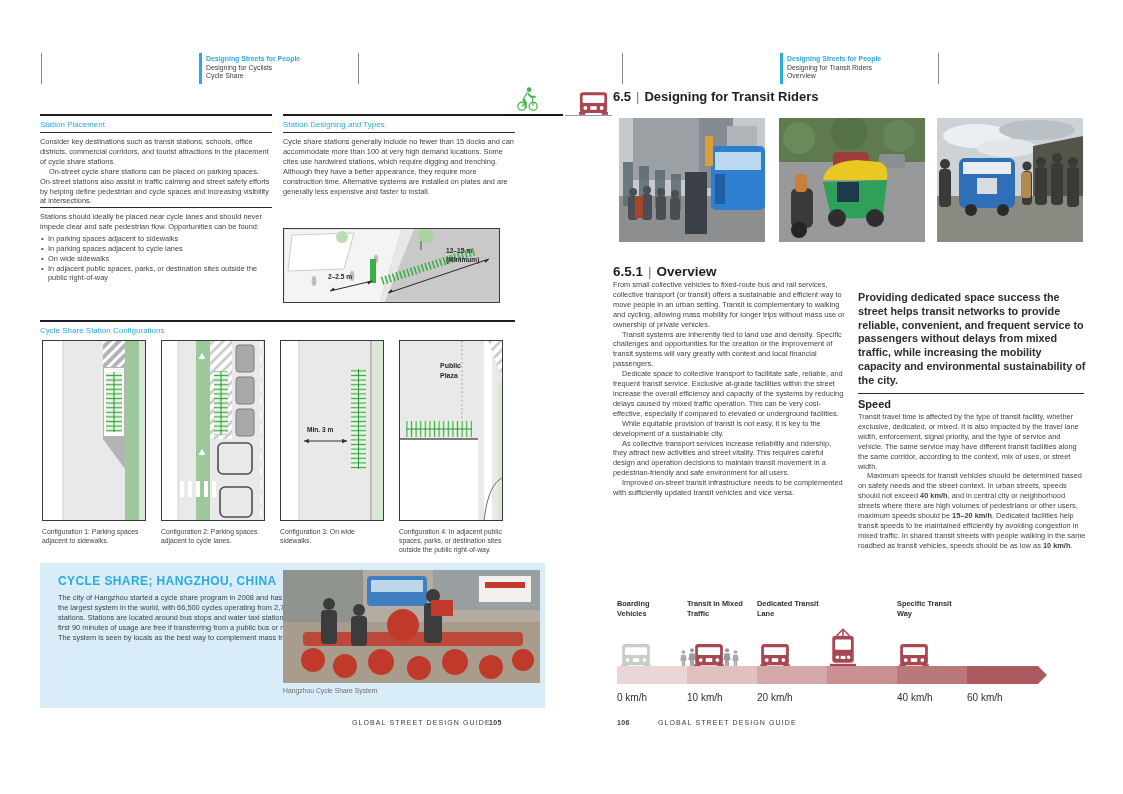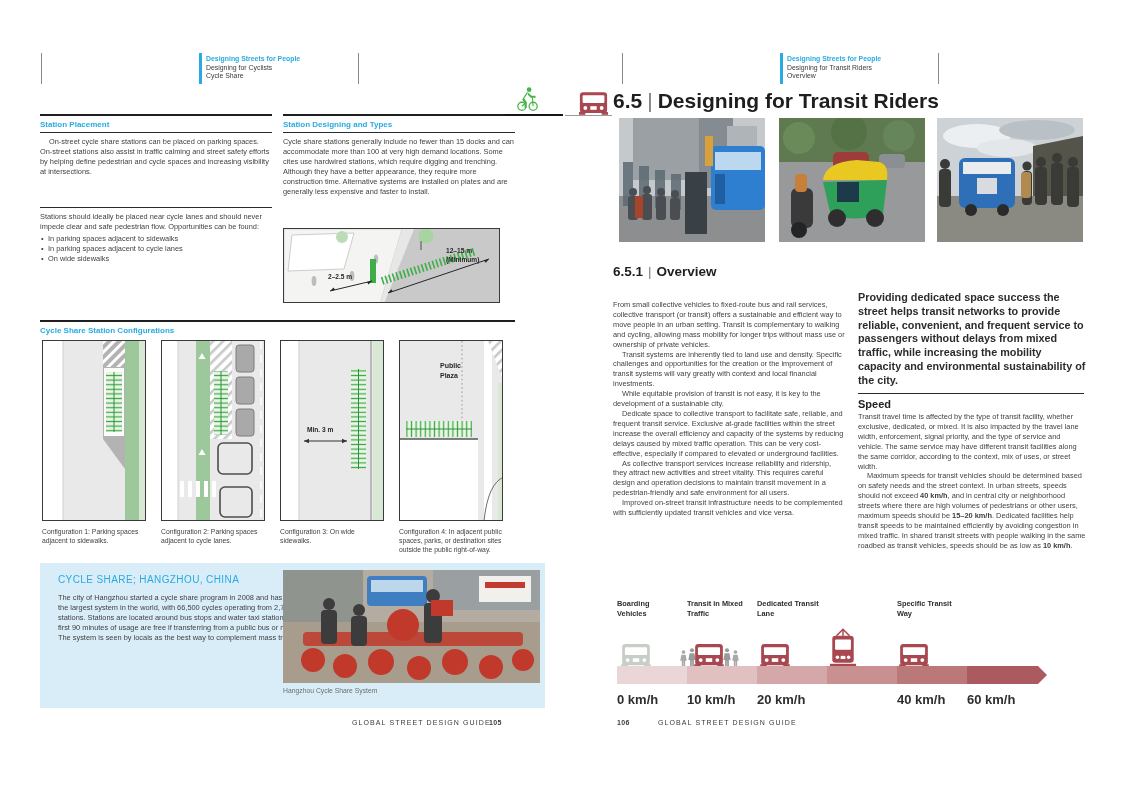--- a/index.html
+++ b/index.html
@@ -8,47 +8,47 @@
   .sheet{position:relative;width:1123px;height:794px;background:#fff;overflow:hidden}
   .abs{position:absolute}
   
   .crop-line{position:absolute;width:1px;background:#8a8a8a}
   .eyebrow-bar{position:absolute;width:3px;background:var(--blue,#29abe2)}
   .eyebrow{position:absolute;font-size:6.9px;line-height:8.6px;color:#3a3a3a}
   .eyebrow .l1{color:var(--blue,#29abe2);font-weight:bold}
   
   .rule-thick{position:absolute;height:2px;background:#1f1f1f}
   .rule-thin{position:absolute;height:1px;background:#2b2b2b}
-  .h-blue{position:absolute;font-size:8px;font-weight:bold;color:var(--blue,#29abe2)}
+  .h-blue{position:absolute;font-size:8px;font-weight:normal;color:var(--blue,#29abe2)}
   .body-text{position:absolute;font-size:7.4px;line-height:9.9px;color:#3f3f3f}
   .body-text p.ind{text-indent:9px}
   ul.bullets{list-style:none;margin-top:2px}
   ul.bullets li{position:relative;padding-left:8px}
   ul.bullets li::before{content:"\2022";position:absolute;left:1px;top:0}
   
   .fig{position:absolute;border:1px solid #3a3a3a;background:#e9e9e9;overflow:hidden}
   .fig svg{display:block}
   .fig-caption{position:absolute;font-size:6.8px;line-height:9px;color:#3f3f3f}
   .diagram-label{position:absolute;font-size:6.6px;font-weight:bold;color:#262626;line-height:8px}
   
   .case-box{position:absolute;background:var(--lightblue,#d9edf8)}
-  .case-heading{position:absolute;font-size:10px;font-weight:normal;letter-spacing:.4px;color:var(--blue,#29abe2)}
+  .case-heading{position:absolute;font-size:12px;font-weight:bold;letter-spacing:.4px;color:var(--blue,#29abe2)}
   .photo{position:absolute;overflow:hidden}
   .photo svg{display:block;width:100%;height:100%}
   .photo-caption{position:absolute;font-size:6.8px;color:#6e6e6e}
   .footer{position:absolute;font-size:7px;letter-spacing:1.1px;color:#3a3a3a}
   
-  .sec-title{position:absolute;font-size:21px;font-weight:bold;color:#1e1e1e;white-space:nowrap}
+  .sec-title{position:absolute;font-size:13px;font-weight:bold;color:#1e1e1e;white-space:nowrap}
   .sec-title .sep,.sub-title .sep{font-weight:400;color:#777;padding:0 5px}
   .sub-title{position:absolute;font-size:13.5px;font-weight:bold;color:#1e1e1e;white-space:nowrap}
   .pull-quote{position:absolute;font-size:10.8px;line-height:13.8px;font-weight:bold;color:#2c2c2c}
   .speed-h{position:absolute;font-size:11px;font-weight:bold;color:#222}
   
   .chart-cat{position:absolute;font-size:7.4px;font-weight:bold;line-height:9.6px;color:#2e2e2e}
-  .chart-tick{position:absolute;font-size:13px;font-weight:bold;color:#2e2e2e;white-space:nowrap}
+  .chart-tick{position:absolute;font-size:10px;font-weight:normal;color:#2e2e2e;white-space:nowrap}
   .bar-seg{position:absolute;top:0;height:18px}
   .bar-seg.tip{clip-path:polygon(0 0,calc(100% - 9px) 0,100% 50%,calc(100% - 9px) 100%,0 100%)}
   .chart-icon{position:absolute}
   .gutter-line-dark{position:absolute;height:2px;background:#161616}
   .gutter-line-gray{position:absolute;height:1px;background:#9a9a9a}
 </style>
 </head>
 <body>
 
 <svg width="0" height="0" style="position:absolute" aria-hidden="true">
@@ -114,29 +114,31 @@
       <div class="l1">Designing Streets for People</div>
       <div>Designing for Cyclists</div>
       <div>Cycle Share</div>
     </div>
     <div class="crop-line" style="left:358px;top:53px;height:31px"></div>
 
     <div class="rule-thick" style="left:40px;top:114px;width:232px"></div>
     <div class="h-blue" style="left:40px;top:120px">Station Placement</div>
     <div class="rule-thin" style="left:40px;top:132px;width:232px"></div>
     <div class="body-text" style="left:40px;top:137px;width:232px">
+      <p>Consider key destinations such as transit stations, schools, office districts, commercial corridors, and tourist attractions in the placement of cycle share stations.</p>
       <p class="ind">On-street cycle share stations can be placed on parking spaces. On-street stations also assist in traffic calming and street safety efforts by helping define pedestrian and cycle spaces and increasing visibility at intersections.</p>
     </div>
     <div class="rule-thin" style="left:40px;top:207px;width:232px"></div>
     <div class="body-text" style="left:40px;top:212px;width:232px">
       <p>Stations should ideally be placed near cycle lanes and should never impede clear and safe pedestrian flow. Opportunities can be found:</p>
       <ul class="bullets">
         <li>In parking spaces adjacent to sidewalks</li>
         <li>In parking spaces adjacent to cycle lanes</li>
         <li>On wide sidewalks</li>
+        <li>In adjacent public spaces, parks, or destination sites outside the public right-of-way</li>
       </ul>
     </div>
 
     <div class="rule-thick" style="left:283px;top:114px;width:232px"></div>
     <div class="h-blue" style="left:283px;top:120px">Station Designing and Types</div>
     <div class="rule-thin" style="left:283px;top:132px;width:232px"></div>
     <div class="body-text" style="left:283px;top:137px;width:232px">
       <p>Cycle share stations generally include no fewer than 15 docks and can accommodate more than 100 at very high demand locations. Some cites use hardwired stations, which require digging and trenching. Although they have a better appearance, they require more construction time. Alternative systems are installed on plates and are generally less expensive and faster to install.</p>
     </div>
 
@@ -397,25 +399,25 @@
             <rect x="2" y="51" width="12" height="38" rx="4"></rect>
         </g>
         <rect x="84" y="54" width="10" height="26" rx="3" fill="#b08a4e"></rect>
       </svg>
     </div>
 
     <div class="sub-title" style="left:613px;top:264px">
       <span>6.5.1</span><span class="sep">|</span><span>Overview</span>
     </div>
 
-    <div class="body-text" style="left:613px;top:300px;width:233px">
+    <div class="body-text" style="left:613px;top:280px;width:233px">
       <p>From small collective vehicles to fixed-route bus and rail services, collective transport (or transit) offers a sustainable and efficient way to move people in an urban setting. Transit is complementary to walking and cycling, allowing mass mobility for longer trips without mass use or ownership of private vehicles.</p>
-      <p class="ind">Transit systems are inherently tied to land use and density. Specific challenges and opportunities for the creation or the improvement of transit systems will vary greatly with context and local financial investments.</p>
+      <p class="ind">Transit systems are inherently tied to land use and density. Specific challenges and opportunities for the creation or the improvement of transit systems will vary greatly with context and local financial passengers.</p>
+      <p class="ind">Dedicate space to collective transport to facilitate safe, reliable, and frequent transit service. Exclusive at-grade facilities within the street increase the overall efficiency and capacity of the systems by reducing delays caused by mixed traffic operation. This can be very cost-effective, especially if compared to elevated or underground facilities.</p>
       <p class="ind">While equitable provision of transit is not easy, it is key to the development of a sustainable city.</p>
-      <p class="ind">Dedicate space to collective transport to facilitate safe, reliable, and frequent transit service. Exclusive at-grade facilities within the street increase the overall efficiency and capacity of the systems by reducing delays caused by mixed traffic operation. This can be very cost-effective, especially if compared to elevated or underground facilities.</p>
       <p class="ind">As collective transport services increase reliability and ridership, they attract new activities and street vitality. This requires careful design and operation decisions to maintain transit movement in a pedestrian-friendly and safe environment for all users.</p>
       <p class="ind">Improved on-street transit infrastructure needs to be complemented with sufficiently updated transit vehicles and vice versa.</p>
     </div>
 
     <div class="pull-quote" style="left:858px;top:291px;width:228px">Providing dedicated space success the street helps transit networks to provide reliable, convenient, and frequent service to passengers without delays from mixed traffic, while increasing the mobility capacity and environmental sustainability of the city.</div>
     <div class="rule-thin" style="left:858px;top:393px;width:226px"></div>
     <div class="speed-h" style="left:858px;top:398px">Speed</div>
     <div class="body-text" style="left:858px;top:412px;width:228px">
       <p>Transit travel time is affected by the type of transit facility, whether exclusive, dedicated, or mixed. It is also impacted by the travel lane width, enforcement, signal priority, and the type of service and vehicle. The same service may have different transit facilities along the same corridor, according to the context, mix of uses, or street width.</p>
       <p class="ind"><span>Maximum speeds for transit vehicles should be determined based on safety needs and the street context. In urban streets, speeds should not exceed </span><b>40 km/h</b><span>, and in central city or neighborhood streets where there are high volumes of pedestrians or other users, maximum speeds should be </span><b>15–20 km/h</b><span>. Dedicated facilities help transit speeds to be maintained efficiently by avoiding congestion in mixed traffic. In shared transit streets with people walking in the same roadbed as transit vehicles, speeds should be as low as </span><b>10 km/h</b><span>.</span></p>

